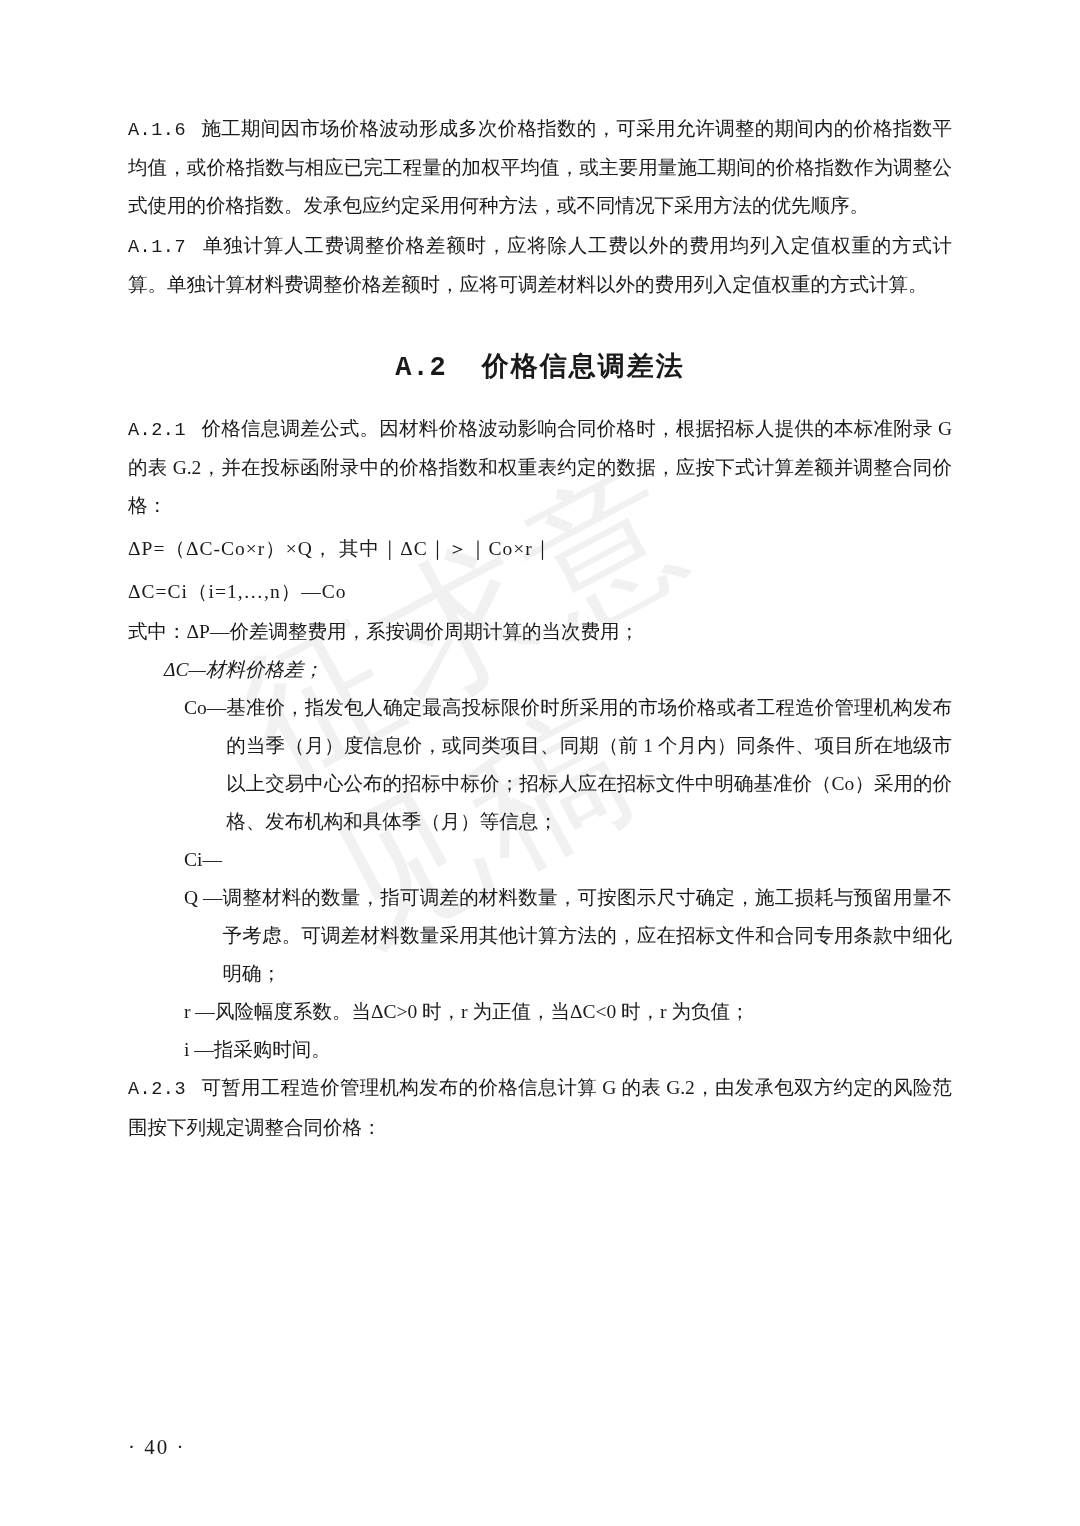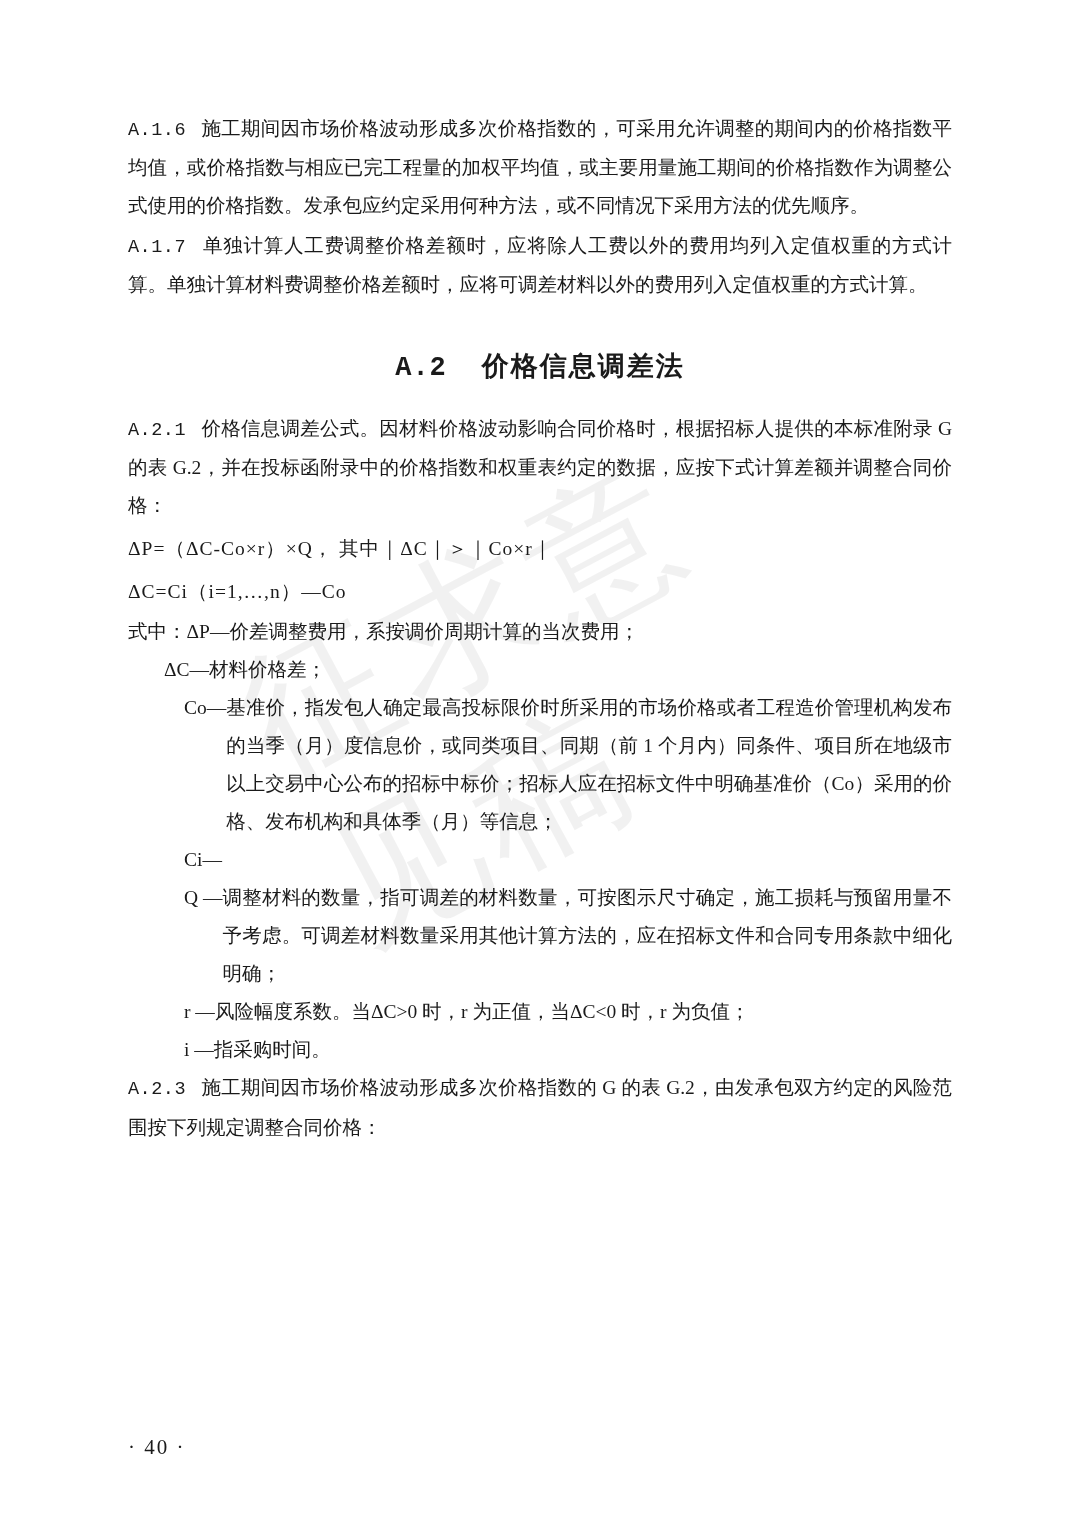--- a/index.html
+++ b/index.html
@@ -88,21 +88,21 @@
   }
   .def-row .lead {
     flex: 0 0 auto;
     white-space: pre;
   }
   .def-row .body {
     flex: 1 1 auto;
     text-align: justify;
     text-justify: inter-ideograph;
   }
-  .def-indent-1 { padding-left: 36px; }
+  .def-indent-1 { padding-left: 36px; font-style: italic; }
   .def-indent-2 { padding-left: 56px; }
   .footer {
     position: absolute;
     left: 128px;
     bottom: 66px;
     font-size: 21px;
     letter-spacing: 2px;
     font-family: "Liberation Serif", serif;
   }
 </style>
@@ -175,20 +175,20 @@
         <span class="lead">i —</span>
         <span class="body">指采购时间。</span>
       </div>
 
     </div>
 
 
 
     <p class="clause">
       <span class="num">A.2.3</span>
-      &nbsp;&nbsp;<span>施工期间因市场价格波动形成多次价格指数的 G 的表 G.2，由发承包双方约定的风险范围按下列规定调整合同价格：</span>
+      &nbsp;&nbsp;<span>可暂用工程造价管理机构发布的价格信息计算 G 的表 G.2，由发承包双方约定的风险范围按下列规定调整合同价格：</span>
     </p>
 
   </div>
 
   <div class="footer layer">· 40 ·</div>
 
 </div>
 
 </body></html>

